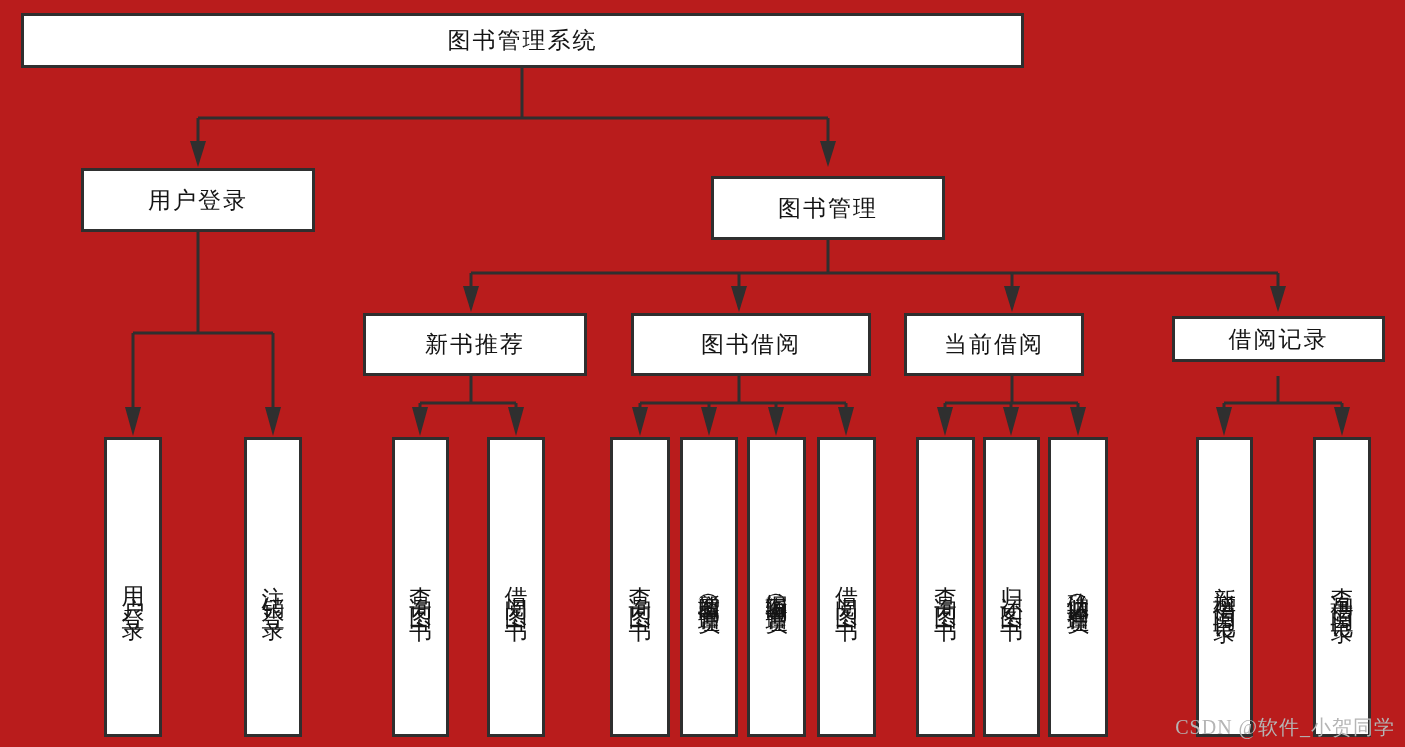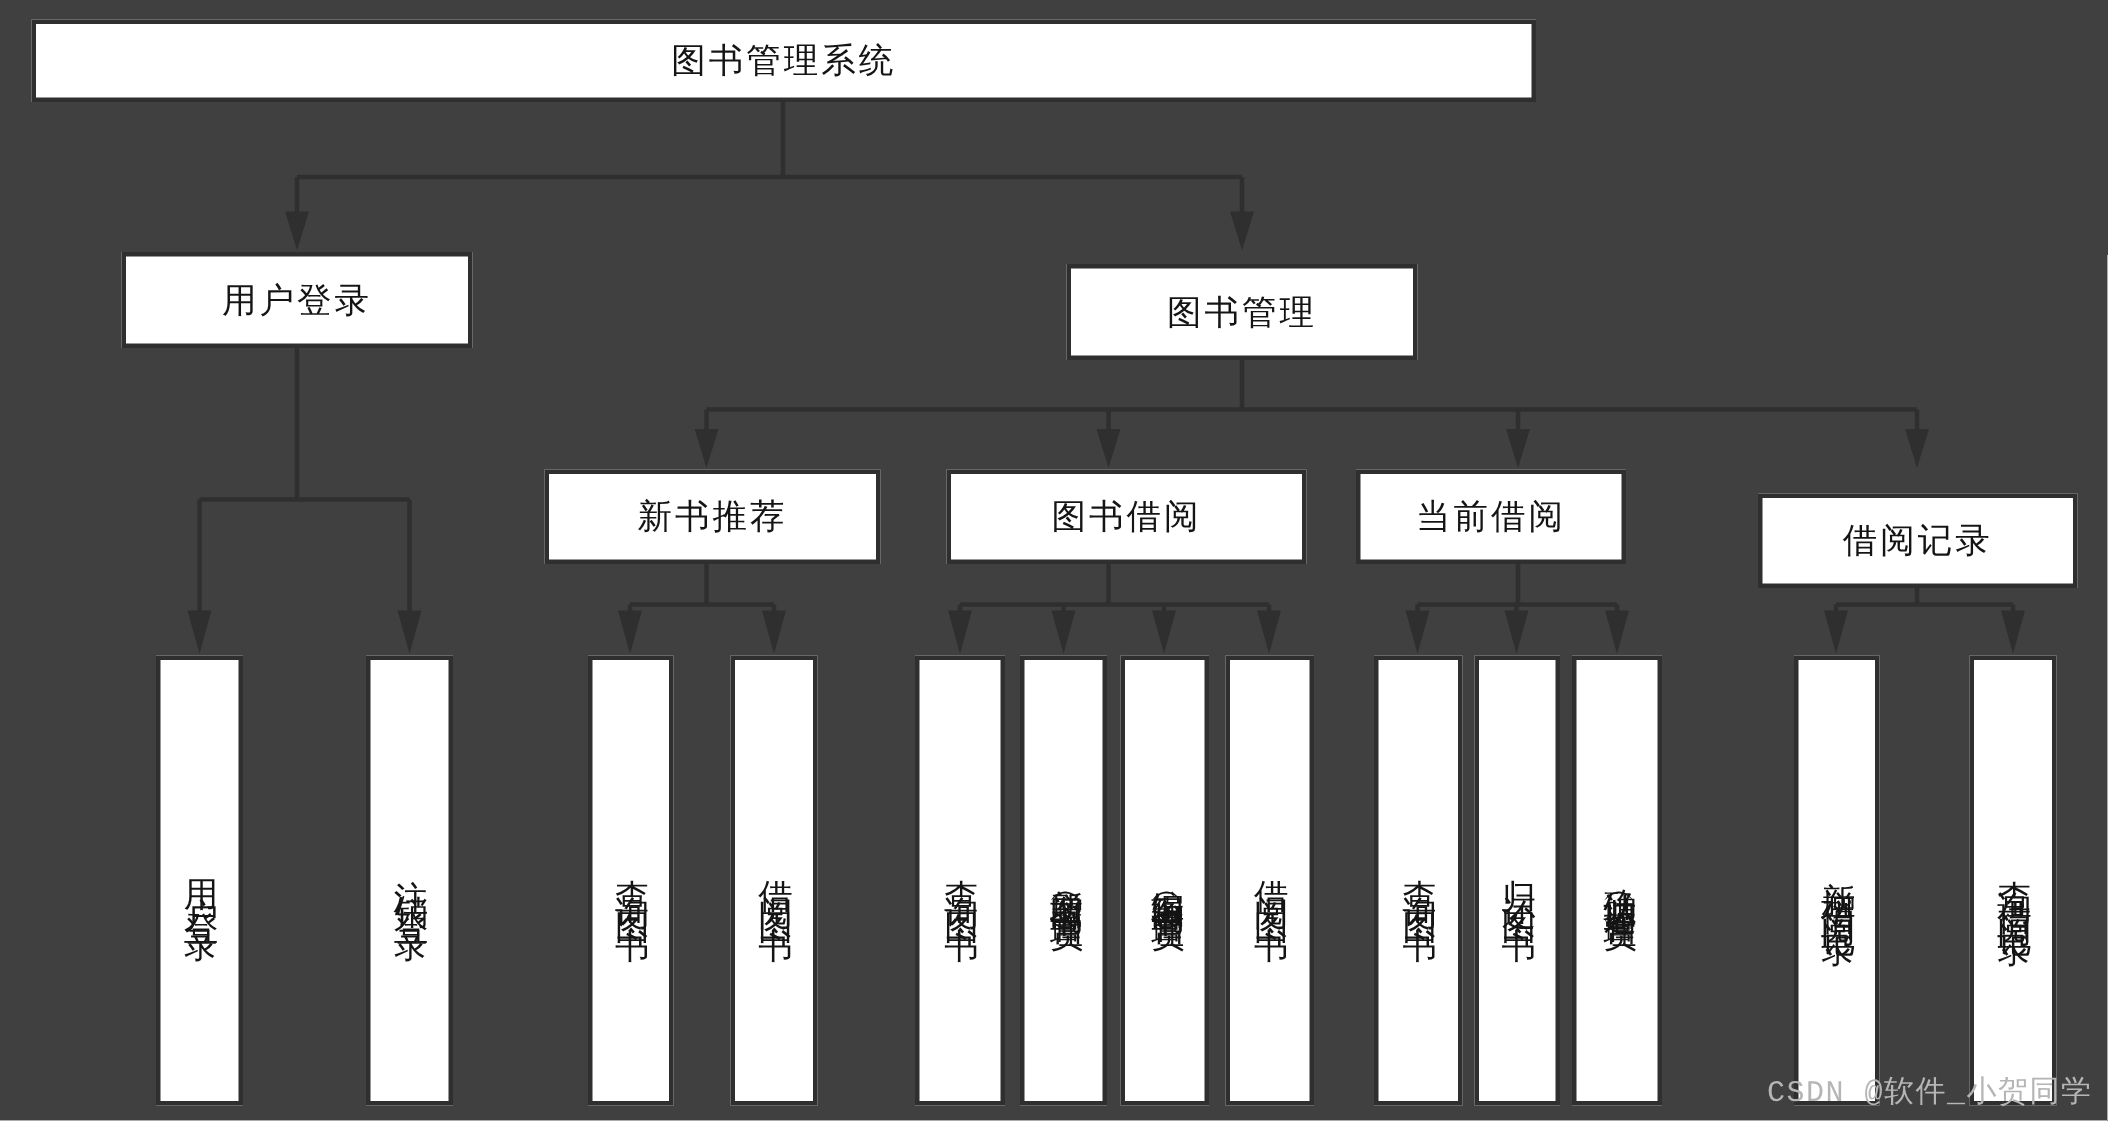--- a/index.html
+++ b/index.html
@@ -4,22 +4,22 @@
 <style>
   html, body {
     margin: 0;
     padding: 0;
     background: #ffffff;
   }
   #canvas {
     position: relative;
     width: 1405px;
     height: 747px;
-    background: #404040;
-    font-family: Liberation Mono, monospace;
+    background: #b91c1c;
+    font-family: Liberation Serif, serif;
     overflow: hidden;
   }
   #connectors {
     position: absolute;
     left: 0;
     top: 0;
     z-index: 1;
   }
   .box {
     position: absolute;
@@ -134,21 +134,21 @@
   </svg>
 
   <div class="box hnode" style="left:21px; top:13px; width:1003px; height:55px;">图书管理系统</div>
 
   <div class="box hnode" style="left:81px; top:168px; width:234px; height:64px;">用户登录</div>
   <div class="box hnode" style="left:711px; top:176px; width:234px; height:64px;">图书管理</div>
 
   <div class="box hnode" style="left:363px; top:313px; width:224px; height:63px;">新书推荐</div>
   <div class="box hnode" style="left:631px; top:313px; width:240px; height:63px;">图书借阅</div>
   <div class="box hnode" style="left:904px; top:313px; width:180px; height:63px;">当前借阅</div>
-  <div class="box hnode" style="left:1172px; top:329px; width:213px; height:63px;">借阅记录</div>
+  <div class="box hnode" style="left:1172px; top:316px; width:213px; height:46px;">借阅记录</div>
 
   <div class="box leaf" style="left:104px; top:437px; width:58px; height:300px;">用户登录</div>
   <div class="box leaf" style="left:244px; top:437px; width:58px; height:300px;">注销登录</div>
 
   <div class="box leaf" style="left:392px; top:437px; width:57px; height:300px;">查询图书</div>
   <div class="box leaf" style="left:487px; top:437px; width:58px; height:300px;">借阅图书</div>
 
   <div class="box leaf" style="left:610px; top:437px; width:60px; height:300px;">查询图书</div>
   <div class="box leaf tight" style="left:680px; top:437px; width:58px; height:300px;">新增图书（管理员）</div>
   <div class="box leaf tight" style="left:747px; top:437px; width:59px; height:300px;">编辑图书（管理员）</div>

